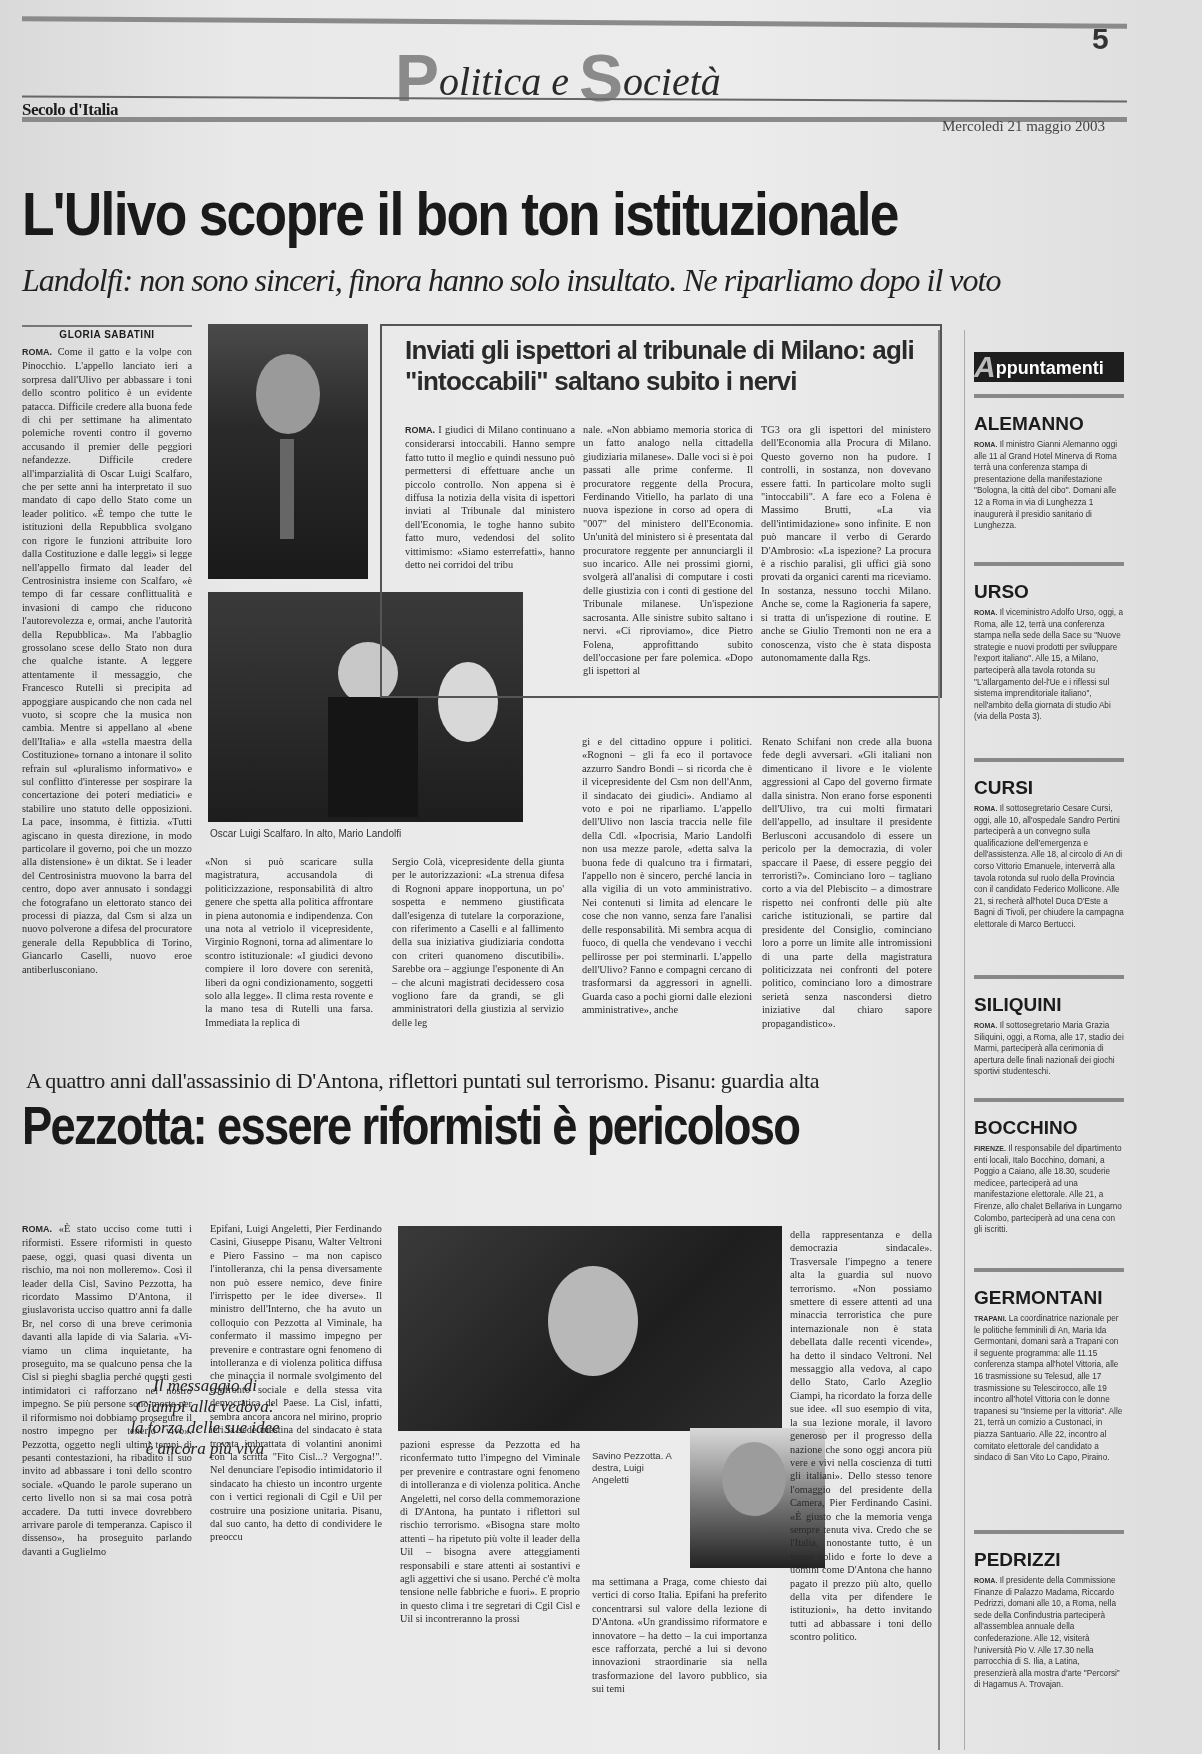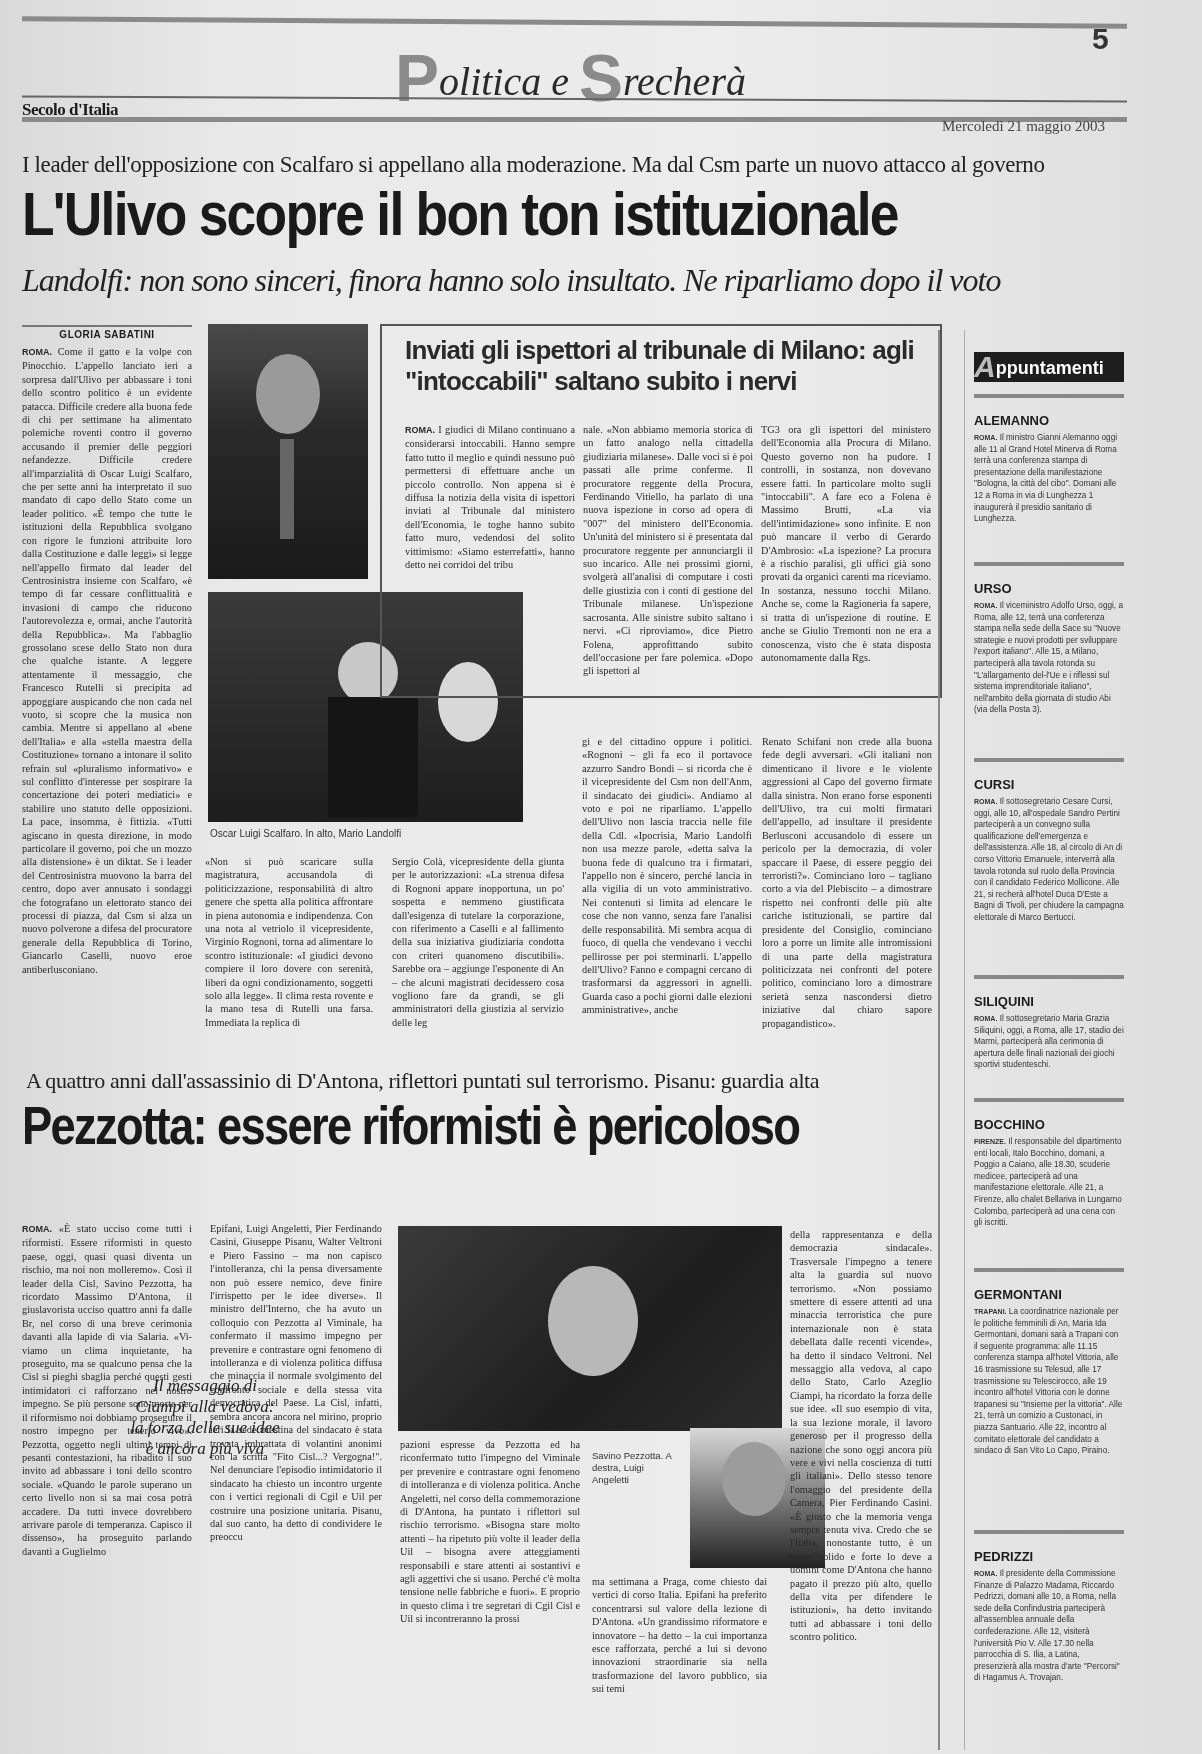--- a/index.html
+++ b/index.html
@@ -19,45 +19,44 @@
   .col{position:absolute;font-size:10.3px;line-height:13.4px;text-align:justify;color:#2a2a2a;overflow:hidden;}
   .col .lead{font-family:"Liberation Sans",sans-serif;font-weight:bold;font-size:9px;}
   .photo{position:absolute;background:#2b2b2b;overflow:hidden;}
   .caption{position:absolute;font-family:"Liberation Sans",sans-serif;font-size:10px;color:#333;}
   .boxed{position:absolute;left:380px;top:324px;width:558px;height:370px;border:2px solid #555;}
   .box-title{position:absolute;left:405px;top:335px;width:520px;font-family:"Liberation Sans",sans-serif;font-weight:bold;font-size:26px;line-height:31px;letter-spacing:-0.8px;color:#2a2a2a;}
   .app-logo{position:absolute;left:946px;top:352px;width:180px;height:30px;background:#1e1e1e;color:#fff;font-family:"Liberation Sans",sans-serif;font-weight:bold;font-size:18px;line-height:30px;box-sizing:border-box;}
   .app-logo .A{font-size:30px;color:#bbb;font-style:italic;vertical-align:-3px;}
   .appt{position:absolute;left:974px;width:150px;}
   .appt .bar{height:4px;background:#888;margin-bottom:3px;}
-  .appt .name{font-family:"Liberation Sans",sans-serif;font-weight:bold;font-size:13px;color:#1c1c1c;margin-top:15px;}
+  .appt .name{font-family:"Liberation Sans",sans-serif;font-weight:bold;font-size:19px;color:#1c1c1c;margin-top:15px;}
   .appt .text{font-family:"Liberation Sans",sans-serif;font-size:8.2px;line-height:11.6px;color:#333;margin-top:4px;}
   .appt .text b{font-size:7px;}
   .vline{position:absolute;width:2px;background:#888;}
   .pullquote{position:absolute;left:130px;top:1375px;width:150px;text-align:center;font-style:italic;font-size:17px;line-height:21px;color:#222;}
   .cap2{position:absolute;left:592px;top:1450px;width:80px;font-family:"Liberation Sans",sans-serif;font-size:9.5px;line-height:12px;color:#333;}
 </style>
 </head>
 <body>
 
 <div class="page">
 
   <div class="masthead">
     <div class="rule" style="left:22px;top:20px;width:1105px;transform:rotate(0.4deg);"></div>
     <div class="section-title">
-      <span class="cap">P</span><span>olitica e </span><span class="cap">S</span><span>recherà</span>
+      <span class="cap">P</span><span>olitica e </span><span class="cap">S</span><span>ocietà</span>
     </div>
     <div class="page-num">5</div>
     <div class="rule" style="left:22px;top:98px;width:1105px;height:2px;background:#666;transform:rotate(0.25deg);"></div>
     <div class="paper-name">Secolo d'Italia</div>
     <div class="rule" style="left:22px;top:117px;width:1105px;"></div>
     <div class="date">Mercoledì 21 maggio 2003</div>
   </div>
 
-  <div class="kicker" style="left:22px;top:152px;">I leader dell'opposizione con Scalfaro si appellano alla moderazione. Ma dal Csm parte un nuovo attacco al governo</div>
   <div class="headline" style="left:22px;top:178px;font-size:62px;transform:scaleX(0.86);">L'Ulivo scopre il bon ton istituzionale</div>
   <div class="subhead" style="left:22px;top:262px;">Landolfi: non sono sinceri, finora hanno solo insultato. Ne riparliamo dopo il voto</div>
 
   <div class="byline">GLORIA SABATINI</div>
 
   <div class="col" style="left:22px;top:345px;width:170px;height:700px;">
     <span class="lead">ROMA.</span> <span>Come il gatto e la volpe con Pinocchio. L'appello lanciato ieri a sorpresa dall'Ulivo per abbassare i toni dello scontro politico è un evidente patacca. Difficile credere alla buona fede di chi per settimane ha alimentato polemiche roventi contro il governo accusando il premier delle peggiori nefandezze. Difficile credere all'imparzialità di Oscar Luigi Scalfaro, che per sette anni ha interpretato il suo mandato di capo dello Stato come un leader politico. «È tempo che tutte le istituzioni della Repubblica svolgano con rigore le funzioni attribuite loro dalla Costituzione e dalle leggi» si legge nell'appello firmato dal leader del Centrosinistra insieme con Scalfaro, «è tempo di far cessare conflittualità e invasioni di campo che riducono l'autorevolezza e, ormai, anche l'autorità della Repubblica». Ma l'abbaglio grossolano scese dello Stato non dura che qualche istante. A leggere attentamente il messaggio, che Francesco Rutelli si precipita ad appoggiare auspicando che non cada nel vuoto, si scopre che la musica non cambia. Mentre si appellano al «bene dell'Italia» e alla «stella maestra della Costituzione» tornano a intonare il solito refrain sul «pluralismo informativo» e sul conflitto d'interesse per sospirare la concertazione dei poteri mediatici» e stabilire uno statuto delle opposizioni. La pace, insomma, è fittizia. «Tutti agiscano in questa direzione, in modo particolare il governo, poi che un mozzo alla distensione» è un diktat. Se i leader del Centrosinistra muovono la barra del centro, dopo aver annusato i sondaggi che fotografano un elettorato stanco dei processi di piazza, dal Csm si alza un nuovo polverone a difesa del procuratore generale della Repubblica di Torino, Giancarlo Caselli, nuovo eroe antiberlusconiano.</span>
   </div>
 
   <div class="photo" style="left:208px;top:324px;width:160px;height:255px;background:linear-gradient(180deg,#4a4a4a 0%,#2a2a2a 40%,#1a1a1a 100%);">

